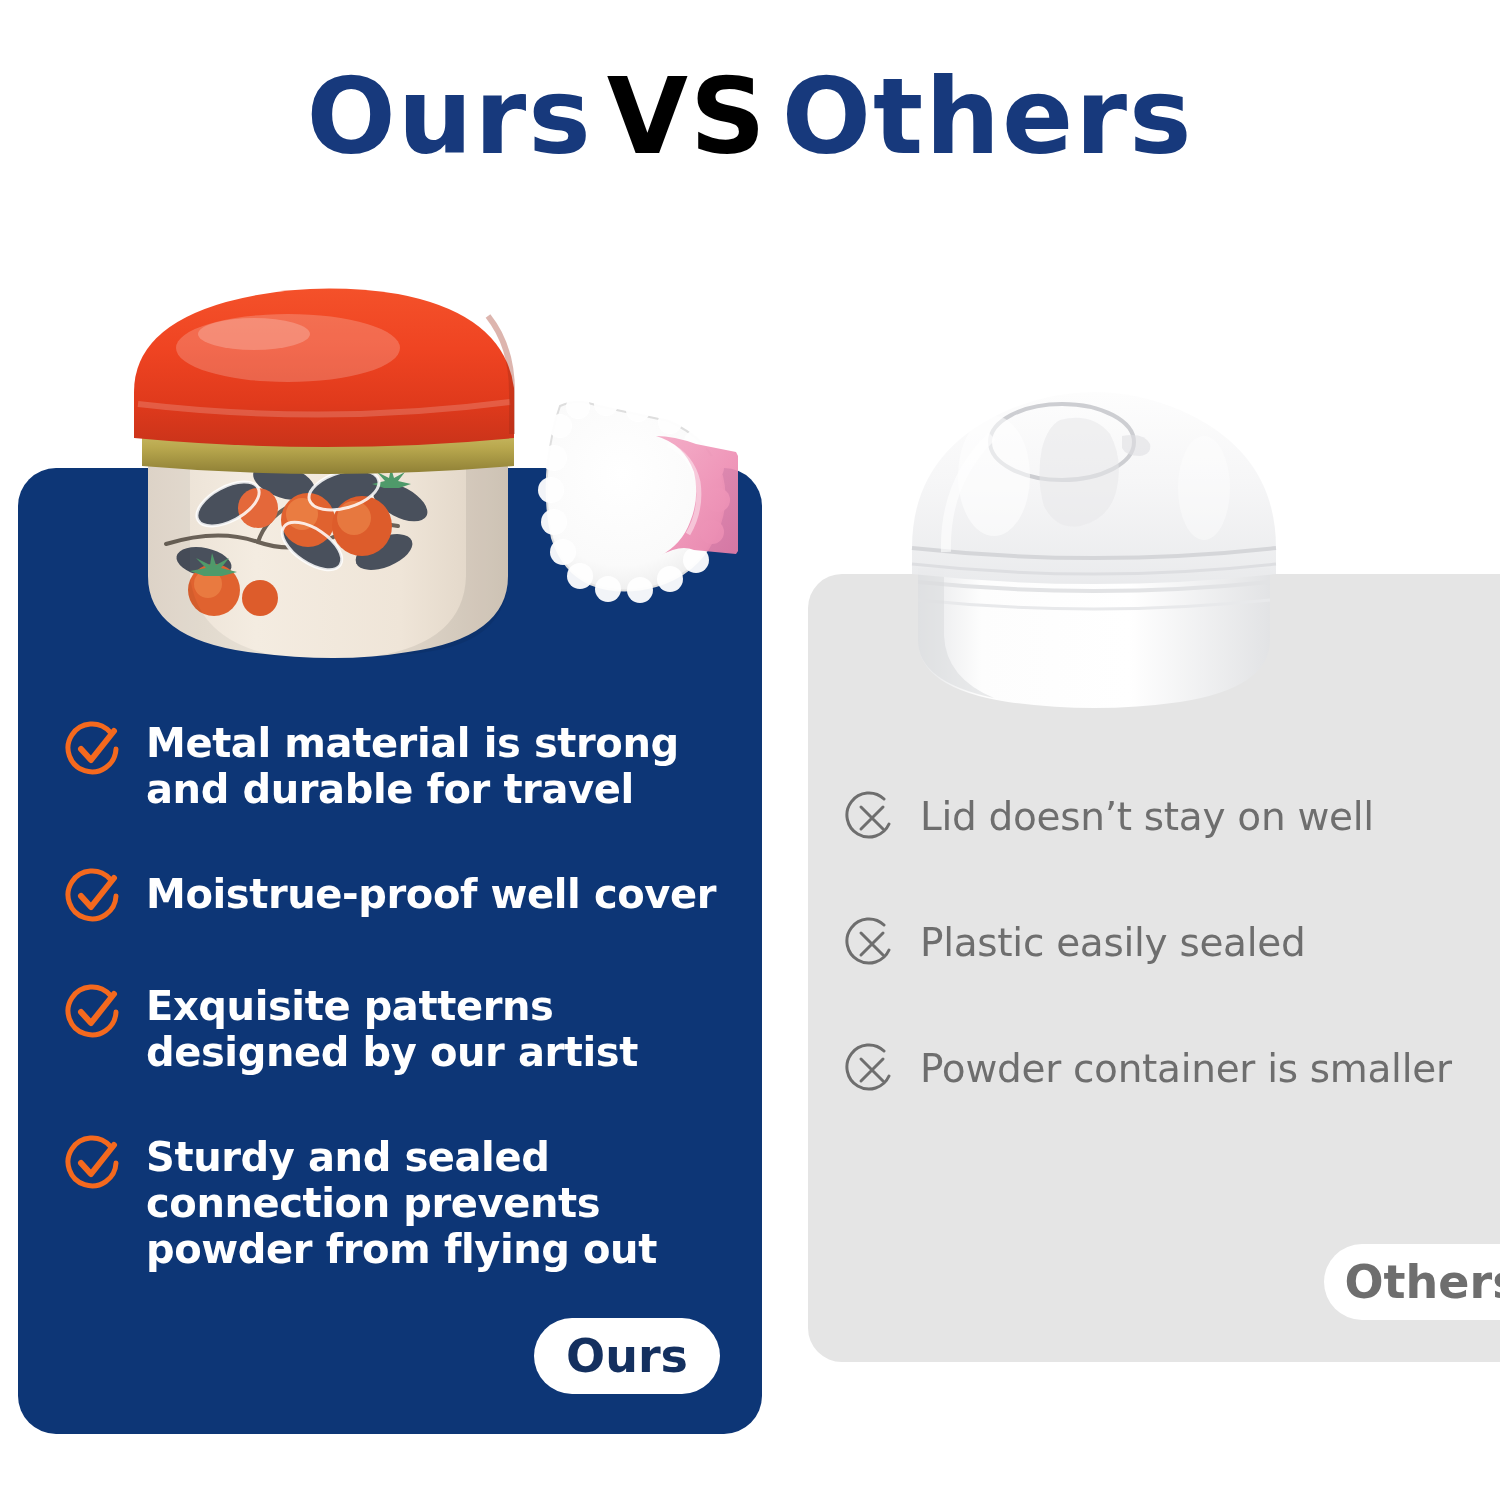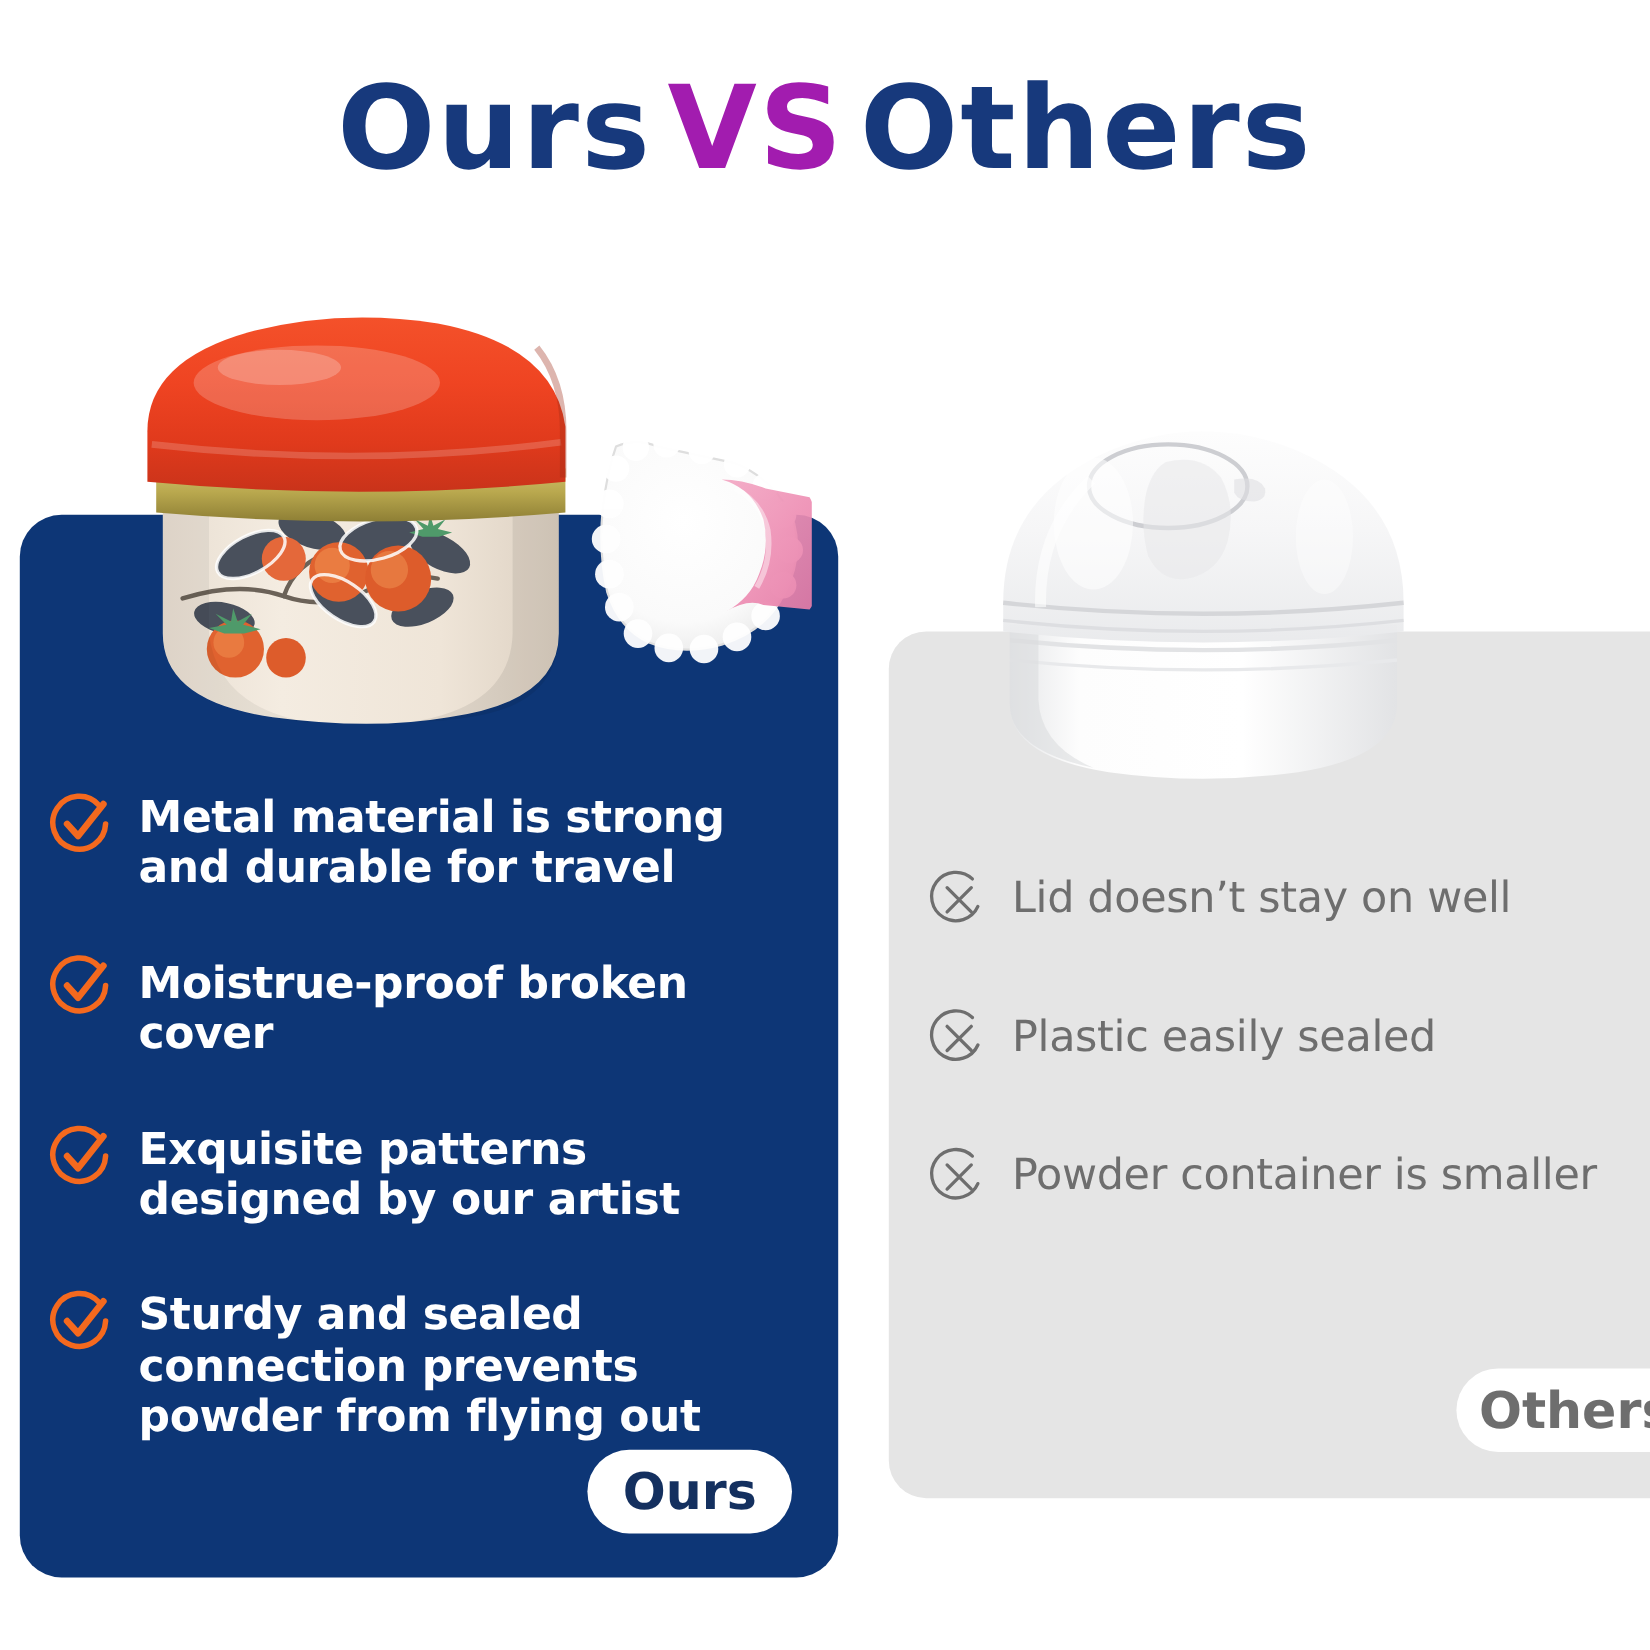--- a/index.html
+++ b/index.html
@@ -23,21 +23,21 @@
     width: 1500px;
     text-align: center;
     font-family: "DejaVu Sans", sans-serif;
     font-size: 105px;
     font-weight: bold;
     letter-spacing: 2px;
     white-space: nowrap;
     line-height: 1.05;
   }
   #title .ours-word, #title .others-word { color: #17397c; }
-  #title .vs-word { color: #a21caf; margin: 0 14px; }
+  #title .vs-word { color: #000000; margin: 0 14px; }
 
   
   .panel {
     position: absolute;
     box-sizing: border-box;
   }
   #ours-panel {
     left: 18px;
     top: 468px;
     width: 744px;
@@ -53,21 +53,21 @@
     background: #e5e5e5;
     border-radius: 34px;
   }
 
   
   .feature-list {
     position: absolute;
     left: 0;
     width: 100%;
   }
-  #ours-list { top: 250px; padding: 0 34px 0 26px; box-sizing: border-box; }
+  #ours-list { top: 250px; padding: 0 34px 0 46px; box-sizing: border-box; }
   #others-list { top: 216px; padding: 0 24px 0 36px; box-sizing: border-box; }
 
   .feature-row {
     display: flex;
     align-items: flex-start;
   }
   #ours-list .feature-row { margin-bottom: 56px; }
   #ours-list .feature-row:last-child { margin-bottom: 0; }
   #others-list .feature-row { margin-bottom: 70px; }
   #others-list .feature-row:last-child { margin-bottom: 16px; }
@@ -169,21 +169,21 @@
       <span class="feature-text">Metal material is strong and durable for travel</span>
     </div>
 
     <div class="feature-row single">
       <span class="feature-icon">
         <svg viewBox="0 0 60 60">
           <path d="M46 14 A24 24 0 1 0 52 31" fill="none" stroke="#f4691e" stroke-width="5" stroke-linecap="round"></path>
           <path d="M17 31 L27 42 L50 13" fill="none" stroke="#f4691e" stroke-width="6" stroke-linecap="round" stroke-linejoin="round"></path>
         </svg>
       </span>
-      <span class="feature-text">Moistrue-proof broken cover</span>
+      <span class="feature-text">Moistrue-proof well cover</span>
     </div>
 
     <div class="feature-row">
       <span class="feature-icon">
         <svg viewBox="0 0 60 60">
           <path d="M46 14 A24 24 0 1 0 52 31" fill="none" stroke="#f4691e" stroke-width="5" stroke-linecap="round"></path>
           <path d="M17 31 L27 42 L50 13" fill="none" stroke="#f4691e" stroke-width="6" stroke-linecap="round" stroke-linejoin="round"></path>
         </svg>
       </span>
       <span class="feature-text">Exquisite patterns designed by our artist</span>

